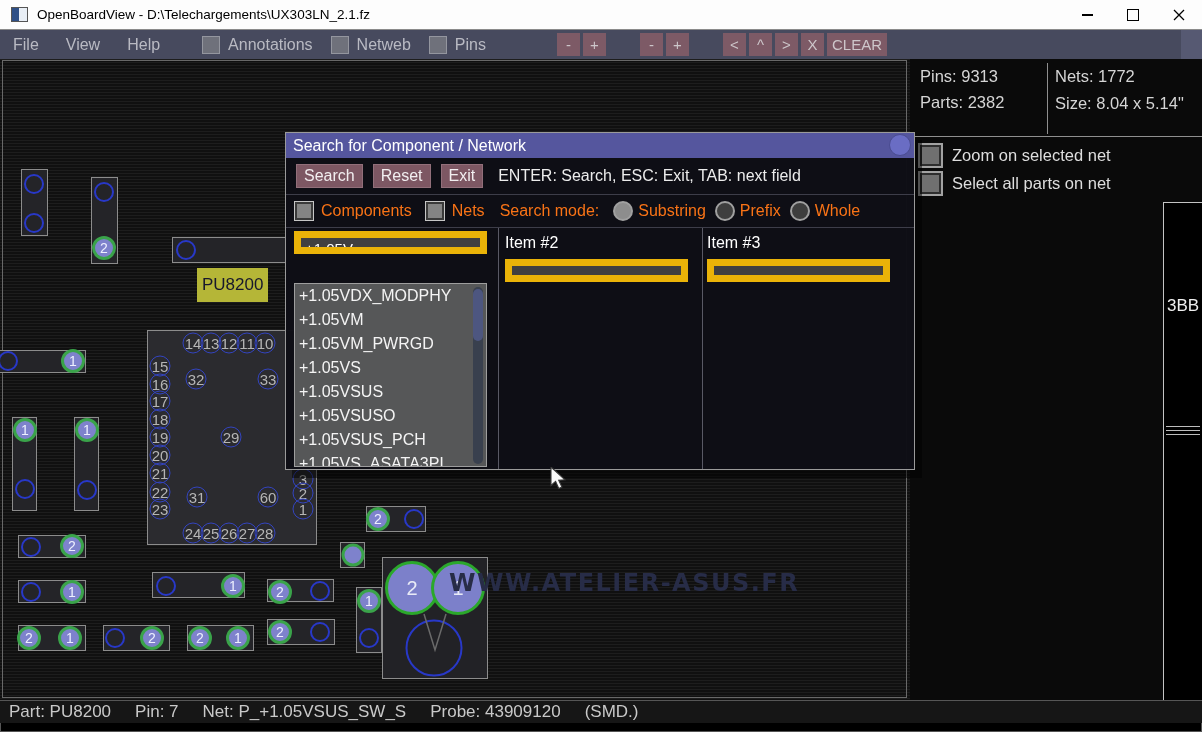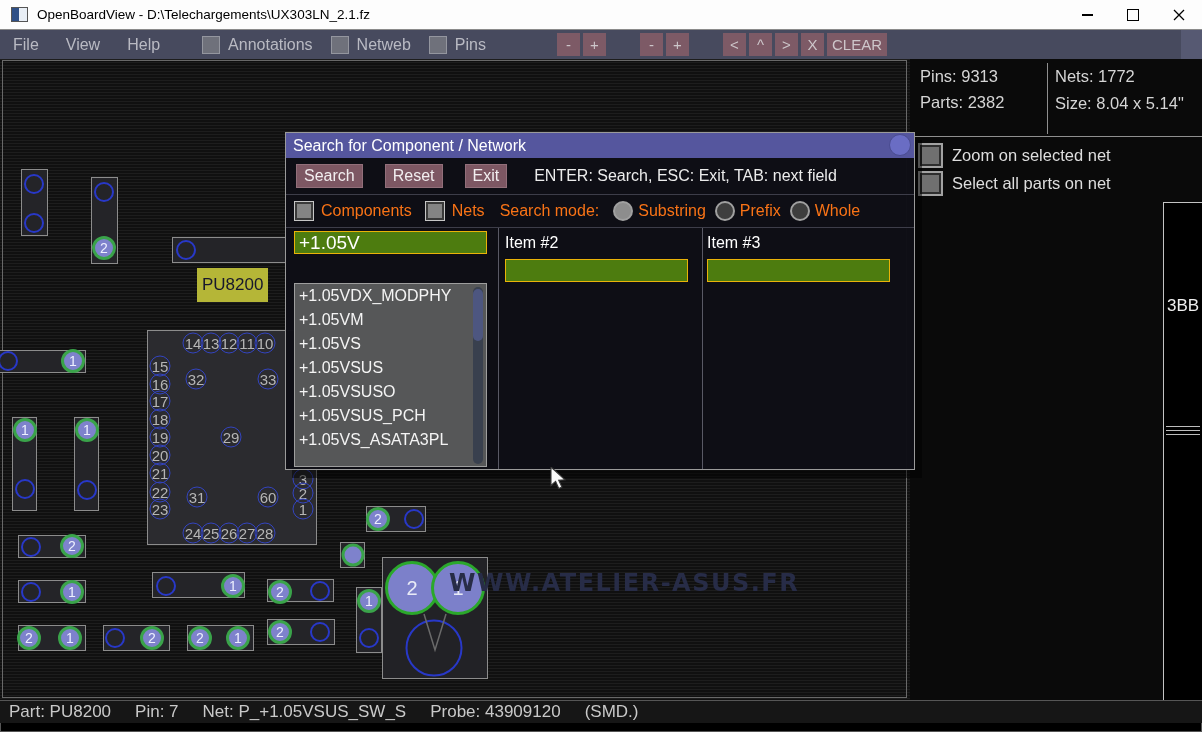--- a/index.html
+++ b/index.html
@@ -57,37 +57,37 @@
   .sp-check{width:21px;height:21px;background:#707070;border:2px solid #a2a2a2;box-shadow:inset 0 0 0 2px #2e2e2e;margin-right:9px;box-sizing:content-box;}
   .option-label{color:#dedede;font-size:16.5px;}
   .net-strip{position:absolute;left:253px;top:143px;width:39px;height:498px;background:#000;border-left:1px solid #c4c4c4;border-top:1px solid #c4c4c4;box-sizing:border-box;}
   .strip-text{position:absolute;left:3px;top:93px;color:#efefef;font-size:17px;}
   .strip-sep{position:absolute;left:2px;width:34px;height:1px;background:#bdbdbd;}
 
   
   .dialog{position:absolute;left:285px;top:132px;width:630px;height:338px;box-sizing:border-box;background:rgba(14,14,21,0.98);border:1px solid #9a9a9a;box-shadow:7px 8px 0 rgba(0,0,0,0.5);z-index:6;font-size:16px;}
   .dlg-title{height:25px;background:#55569e;display:flex;align-items:center;padding-left:7px;color:#fff;position:relative;box-sizing:border-box;}
   .dlg-close{position:absolute;right:3px;top:1px;width:22px;height:22px;border-radius:50%;background:#6a6dc4;border:1px solid #4a4c90;box-sizing:border-box;}
-  .dlg-toolbar{height:37px;display:flex;align-items:center;padding-left:10px;border-bottom:1px solid #3d3d49;box-sizing:border-box;gap:12px;}
+  .dlg-toolbar{height:37px;display:flex;align-items:center;padding-left:10px;border-bottom:1px solid #3d3d49;box-sizing:border-box;}
   .dlg-btn{background:#7d5763;border:1px solid #926f7a;color:#f2eef0;padding:2px 7px;margin-right:10px;}
   .dlg-hint{color:#ececec;margin-left:5px;white-space:nowrap;}
   .dlg-mode{height:33px;display:flex;align-items:center;padding-left:8px;color:#f97316;border-bottom:1px solid #3d3d49;box-sizing:border-box;}
   .dlg-check{width:20px;height:20px;background:#848484;border:1px solid #c6c6c6;box-shadow:inset 0 0 0 2px #3a3a3a;margin-right:7px;box-sizing:border-box;}
   .mode-toggle{display:flex;align-items:center;margin-right:13px;}
   .mode-caption{margin-left:2px;margin-right:14px;}
   .mode-radio-item{display:flex;align-items:center;margin-right:9px;}
   .dlg-radio{width:20px;height:20px;border-radius:50%;border:2px solid #a0a0a0;background:#3e3e3e;box-sizing:border-box;margin-right:5px;}
   .dlg-radio.sel{background:#8d8d8d;}
   .dlg-cols{position:relative;height:241px;}
   .col-div{position:absolute;top:0;height:241px;width:1px;background:#595965;}
   #cold1{left:212px;} #cold2{left:416px;}
   .dlg-col{position:absolute;top:0;}
   #dcol1{left:8px;} #dcol2{left:219px;} #dcol3{left:421px;}
   .col-label{color:#fff;padding-top:6px;height:22px;}
-  .col-input{margin-top:3px;width:193px;height:23px;box-sizing:border-box;background:#4d7c0f;border:1px solid #eab308;color:#fff;line-height:21px;padding:0 4px;font-size:19px;white-space:nowrap;overflow:hidden;}
+  .col-input{margin-top:3px;width:193px;height:23px;box-sizing:border-box;background:#404040;border:7px solid #eab308;color:#fff;line-height:21px;padding:0 4px;font-size:15px;white-space:nowrap;overflow:hidden;}
   .col-input.narrow{width:183px;}
   .col-list{position:absolute;left:0;top:55px;width:193px;height:184px;box-sizing:border-box;background:#565758;border:1px solid #9e9e9e;overflow:hidden;}
   .list-item{height:24px;line-height:24px;padding-left:4px;color:#f4f4f4;white-space:nowrap;}
   .scroll-track{position:absolute;top:3px;right:3px;width:10px;height:177px;background:#39404e;border-radius:5px;}
   .scroll-thumb{position:absolute;left:0;top:2px;width:10px;height:52px;background:#4d5680;border-radius:5px;}
 
   
   .statusbar{position:absolute;left:0;top:700px;width:1202px;height:23px;background:#161616;border-top:1px solid #565656;box-sizing:border-box;display:flex;align-items:center;padding-left:9px;font-size:17px;color:#c9c9c9;z-index:2;}
   .status-seg{margin-right:24px;white-space:pre;}
 
@@ -302,20 +302,21 @@
     </div>
     <div class="dlg-cols">
       <div class="col-div" id="cold1"></div>
       <div class="col-div" id="cold2"></div>
       <div class="dlg-col" id="dcol1">
         <div class="col-input">+1.05V</div>
         <div class="col-list" id="net-list">
 
         <div class="list-item">+1.05VDX_MODPHY</div>
             <div class="list-item">+1.05VM</div>
+            <div class="list-item">+1.05VM_PWRGD</div>
             <div class="list-item">+1.05VS</div>
             <div class="list-item">+1.05VSUS</div>
             <div class="list-item">+1.05VSUSO</div>
             <div class="list-item">+1.05VSUS_PCH</div>
             <div class="list-item">+1.05VS_ASATA3PL</div>
             <div class="scroll-track">
             <div class="scroll-thumb"></div>
           </div>
           </div>
       </div>

